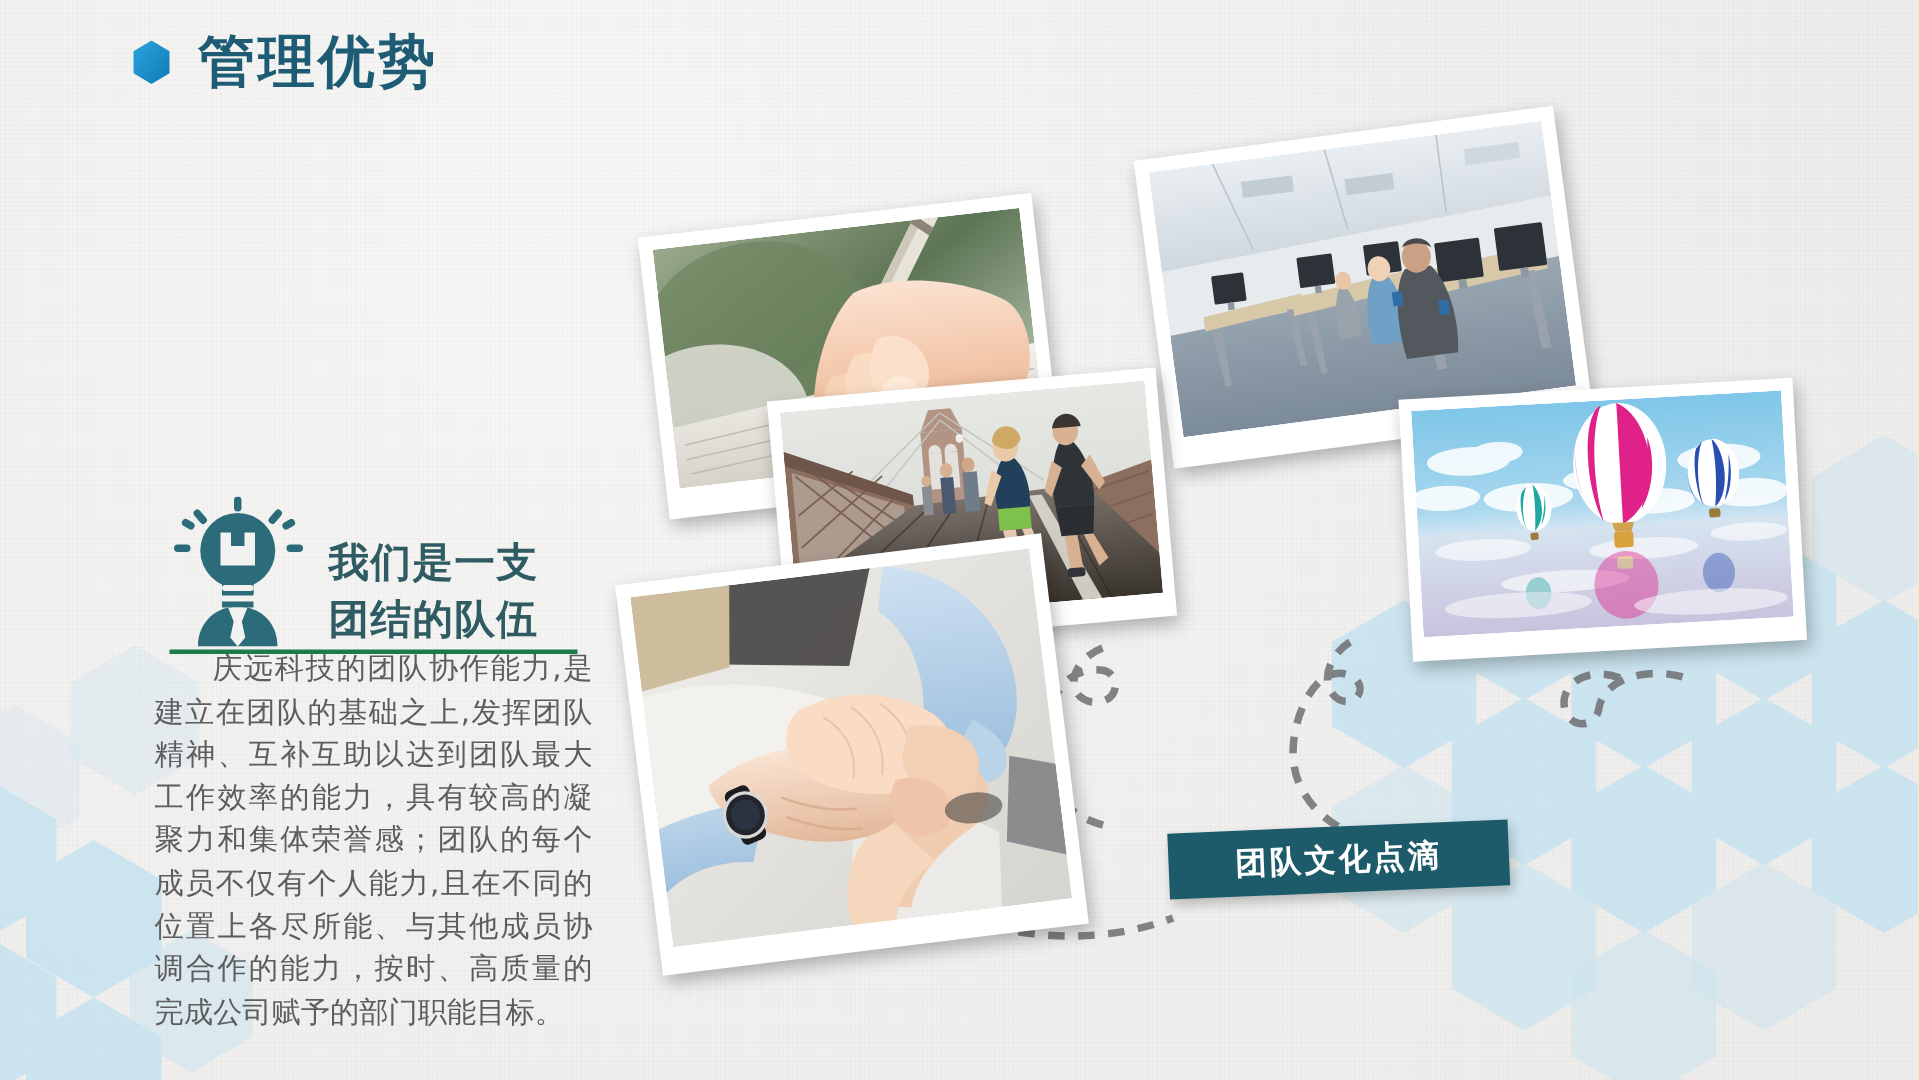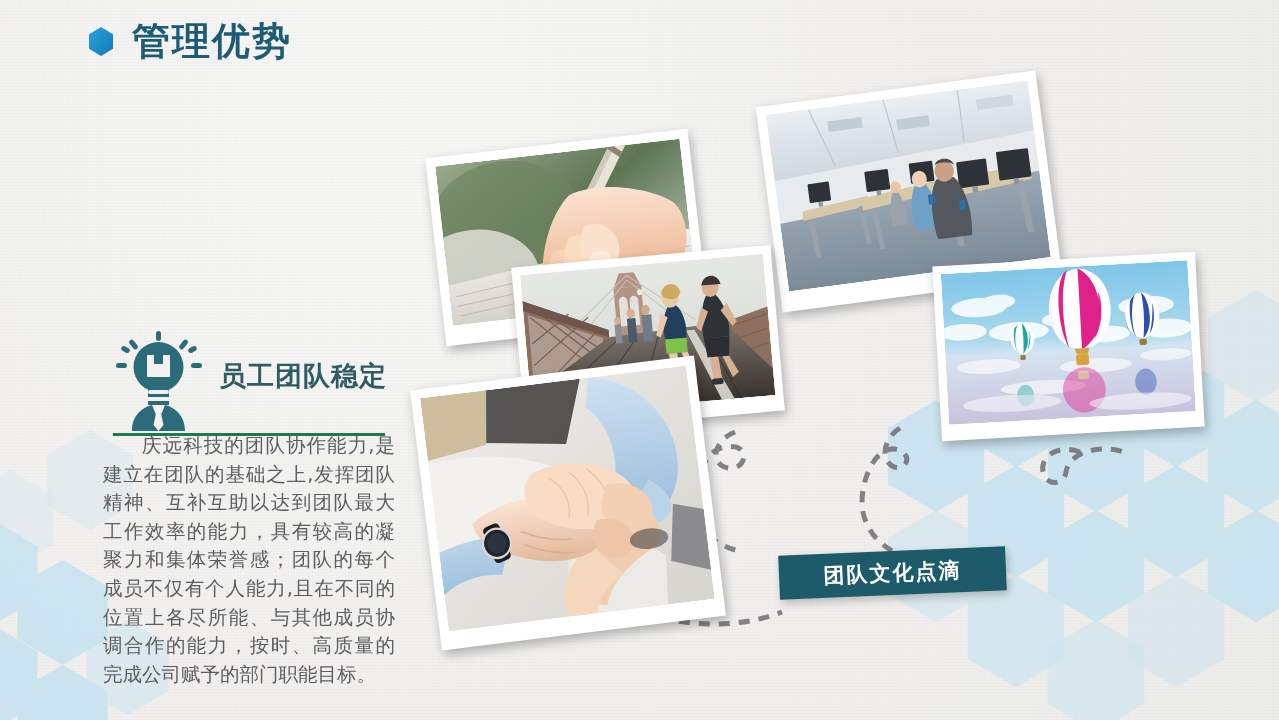--- a/index.html
+++ b/index.html
@@ -274,21 +274,22 @@
         <path d="M36 70 h21 v4 h-21 z"></path>
 
         <path d="M20 100 C20 84 31 76 40 74 L46.5 90 L53 74 C62 76 73 84 73 100 z"></path>
 
         <path d="M43 74 h7 l-1.5 6 l3 14 l-5 6 l-5 -6 l3 -14 z" fill="#f2f2f1"></path>
       </g>
     </svg>
   </div>
 
   <div id="sub-heading">
-    <div>员工团队稳定</div>
+    <div>我们是一支</div>
+    <div>团结的队伍</div>
   </div>
   <div id="green-rule"></div>
 
   <div id="para-2">庆远科技的团队协作能力,是建立在团队的基础之上,发挥团队精神、互补互助以达到团队最大工作效率的能力，具有较高的凝聚力和集体荣誉感；团队的每个成员不仅有个人能力,且在不同的位置上各尽所能、与其他成员协调合作的能力，按时、高质量的完成公司赋予的部门职能目标。</div>
 
   <svg class="arrows" viewBox="0 0 1279 720">
     <g fill="none" stroke="#6f6f72" stroke-width="5" stroke-dasharray="11 9" stroke-linecap="butt" opacity="0.85">
       <path d="M735 432 C 712 441 710 465 728 468 C 746 470 748 450 736 447 C 700 441 690 492 700 520 C 706 538 722 548 744 552"></path>
       <path d="M900 428 C 884 438 880 458 892 466 C 903 472 912 460 903 452 C 880 438 862 474 862 502 C 862 526 878 546 902 556"></path>
       <path d="M1080 452 C 1058 444 1040 456 1043 472 C 1046 486 1064 486 1066 472 C 1069 452 1100 444 1124 452"></path>

